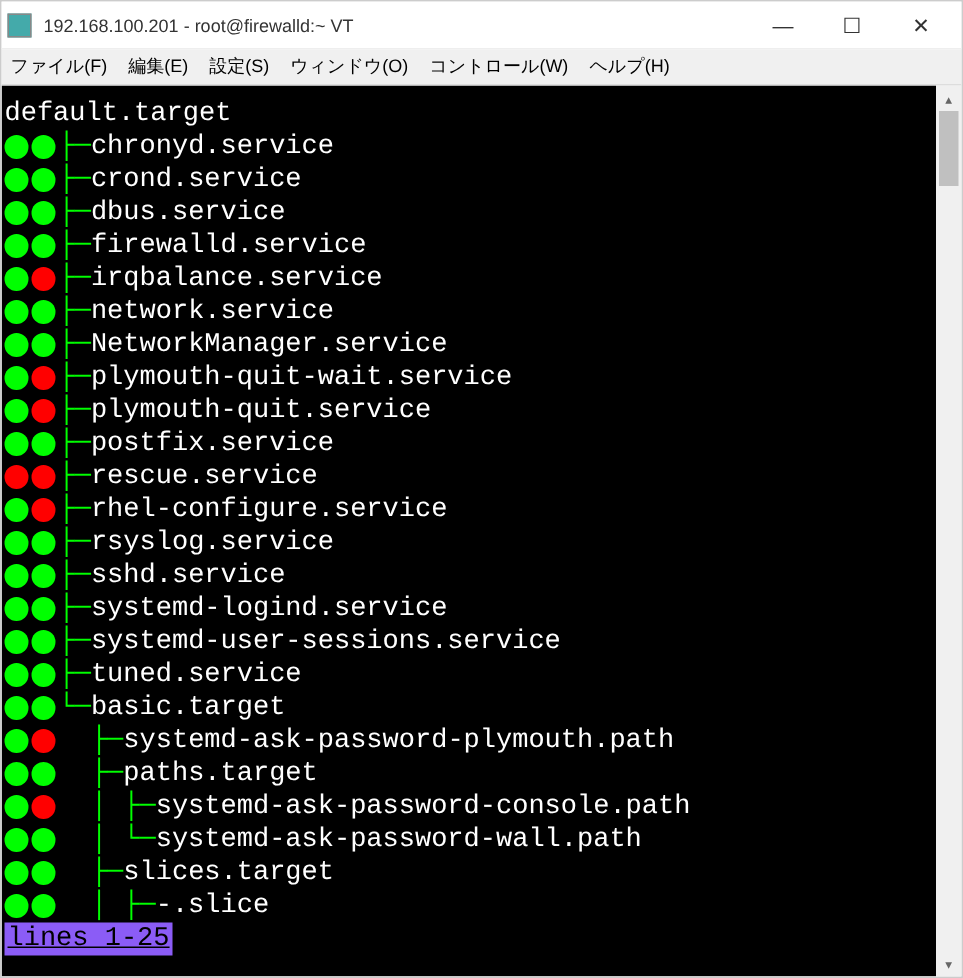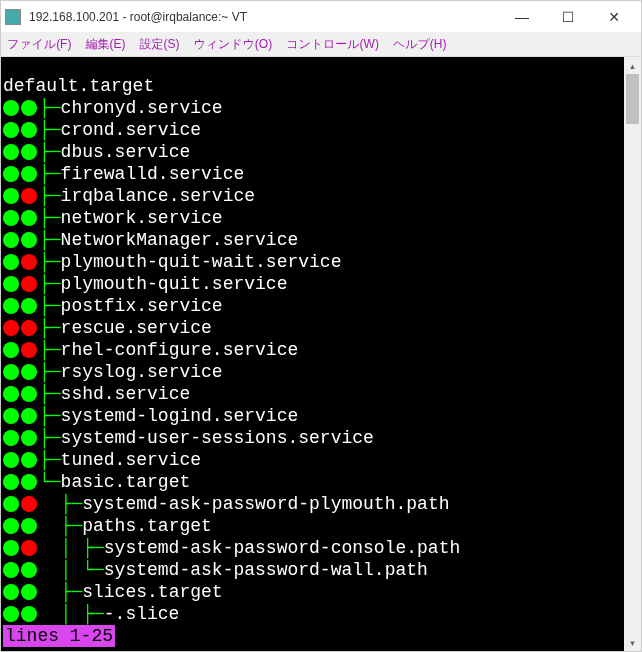--- a/index.html
+++ b/index.html
@@ -40,35 +40,35 @@
 .menubar {
   height: 24px;
   background: #f0f0f0;
   display: flex;
   align-items: center;
   padding: 0 6px;
   gap: 14px;
   font-size: 12px;
   border-bottom: 1px solid #ddd;
 }
-.menu-item { cursor: pointer; color: #a21caf; }
+.menu-item { cursor: pointer; color: #000000; }
 
 .terminal-wrap {
   flex: 1;
   display: flex;
   overflow: hidden;
 }
 .terminal {
   flex: 1;
   background: #000;
   color: #fff;
   font-family: "MS Gothic","Courier New",monospace;
   font-size: 18px;
   line-height: 22px;
-  padding: 18px 0 2px 2px;
+  padding: 8px 0 2px 2px;
   white-space: pre;
   overflow: hidden;
 }
 .scrollbar {
   width: 17px;
   background: #f0f0f0;
   display: flex;
   flex-direction: column;
 }
 .sb-btn {
@@ -87,30 +87,31 @@
 .dot {
   width:16px; height:16px; border-radius:50%;
   display:inline-block; margin-right:2px;
   flex-shrink:0;
 }
 .green { background:#00ff00; }
 .red { background:#ff0000; }
 .tree { color:#00ff00; }
 .name { color:#ffffff; }
 .status {
-  background:#d946ef; color:#000;
+  background:#8b5cf6; color:#000;
   padding:0 2px;
+  text-decoration:underline;
 }
 </style>
 </head>
 <body>
 
 <div class="titlebar">
   <span class="app-icon"></span>
-  <span class="title-text">192.168.100.201 - root@irqbalance:~ VT</span>
+  <span class="title-text">192.168.100.201 - root@firewalld:~ VT</span>
   <div class="win-controls">
     <div class="win-btn">—</div>
     <div class="win-btn">☐</div>
     <div class="win-btn close">✕</div>
   </div>
 </div>
 
 <div class="menubar">
   <span class="menu-item">ファイル(F)</span>
   <span class="menu-item">編集(E)</span>

